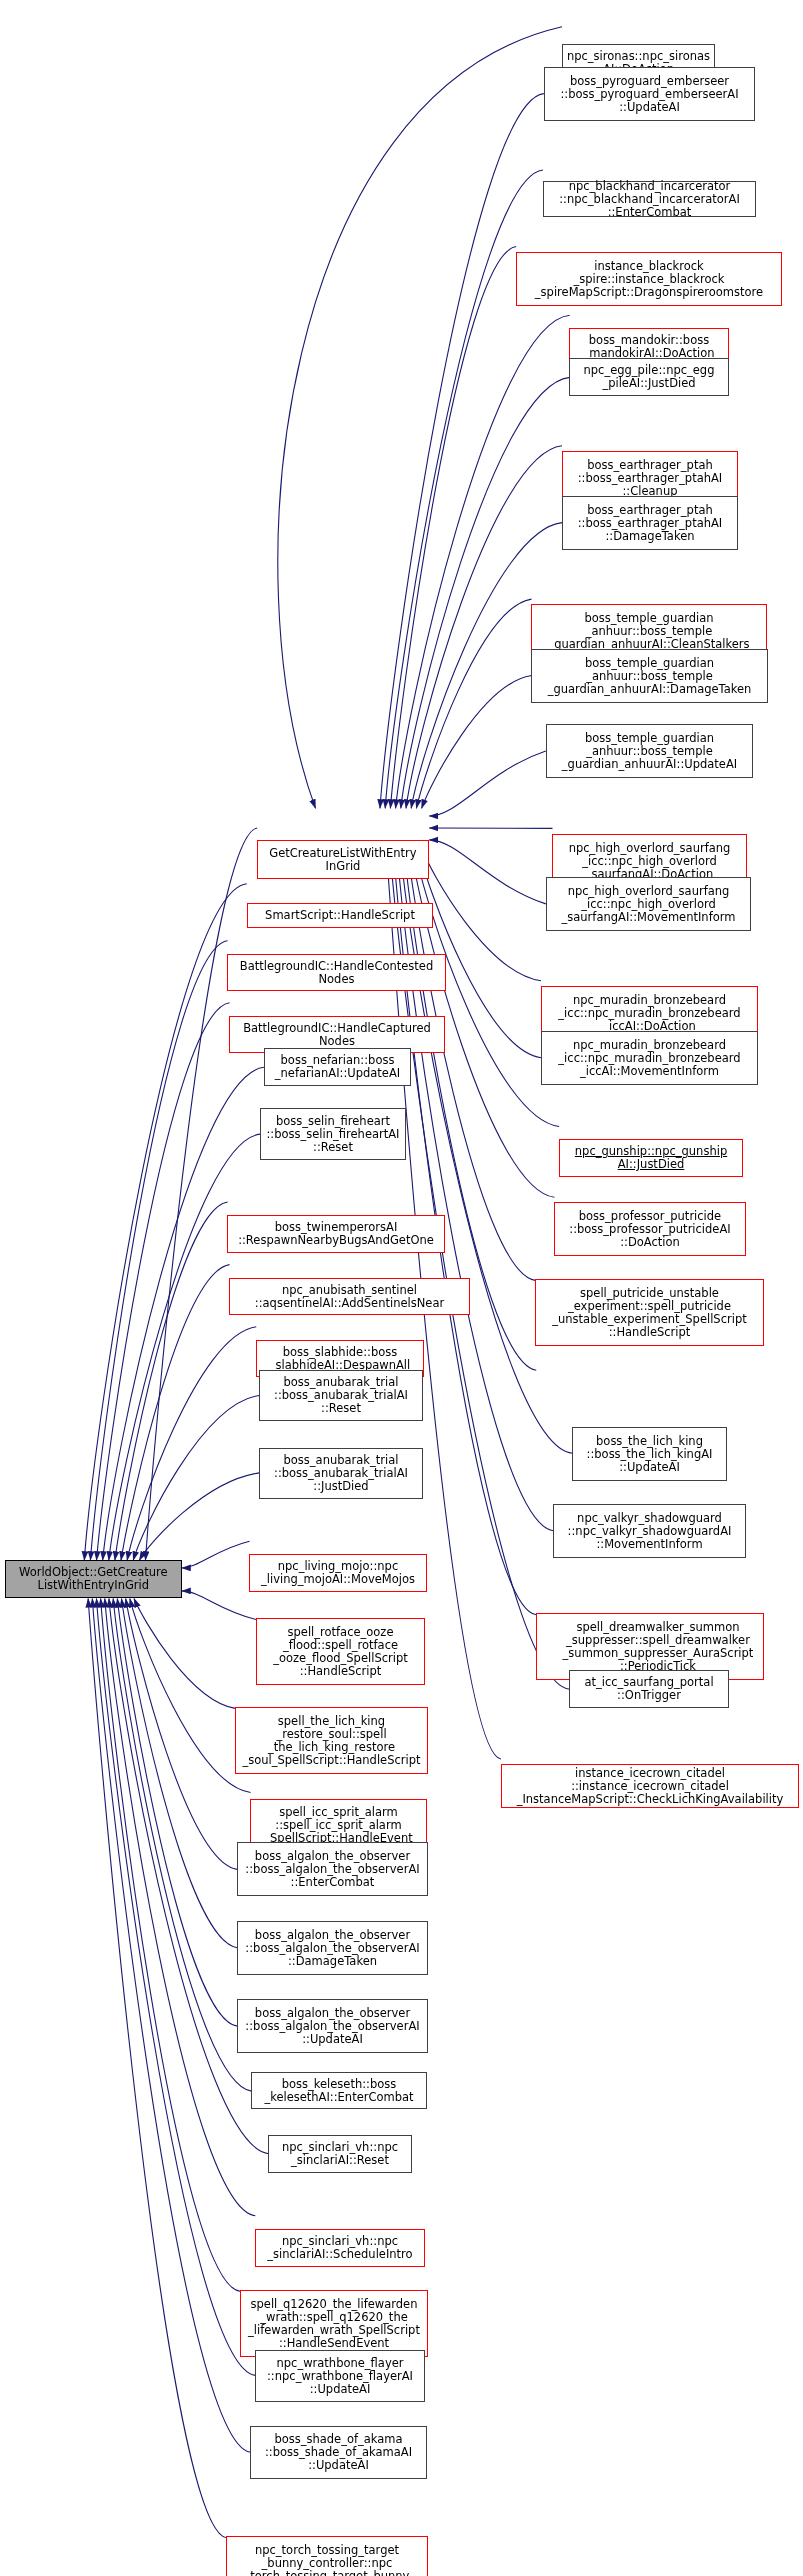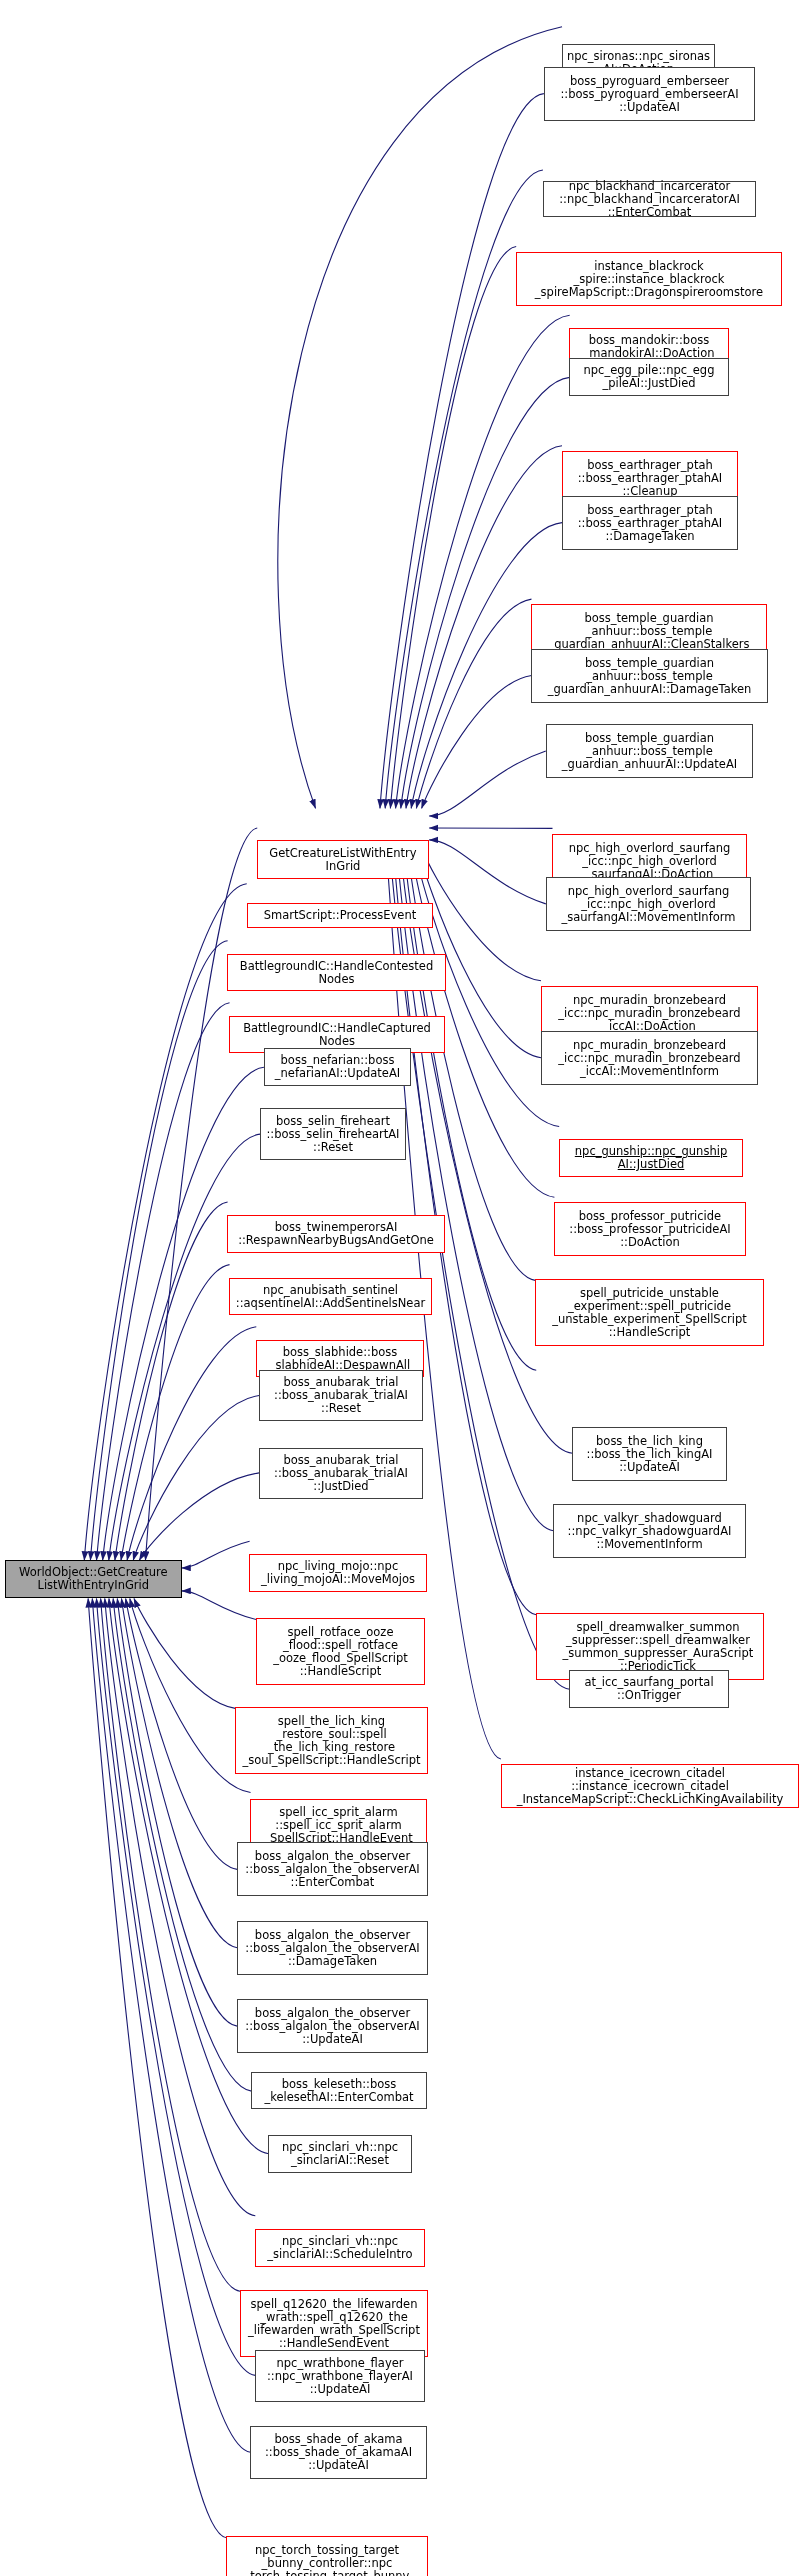--- a/index.html
+++ b/index.html
@@ -78,33 +78,33 @@
         <path d="M571,786 C510,806.4 479.5,854 449,854" marker-end="url(#arrow)"></path>
         <path d="M578,867 C513.5,866.85 481.25,866.5 449,866.5" marker-end="url(#arrow)"></path>
         <path d="M571,946 C510,925.9 479.5,879 449,879" marker-end="url(#arrow)"></path>
       </g>
   </svg>
 
 <div class="node root" style="left: 4.8px; top: 1560px; width: 177px; height: 38px;">WorldObject::GetCreature
 ListWithEntryInGrid</div>
     <div class="node red" style="left: 257px; top: 808px; width: 172px; height: 39px;">GetCreatureListWithEntry
 InGrid</div>
-    <div class="node red" style="left: 247px; top: 871px; width: 186px; height: 25px;">SmartScript::ProcessEvent</div>
+    <div class="node red" style="left: 247px; top: 871px; width: 186px; height: 25px;">SmartScript::HandleScript</div>
     <div class="node red" style="left: 227px; top: 922px; width: 219px; height: 37px;">BattlegroundIC::HandleContested
 Nodes</div>
     <div class="node red" style="left: 229px; top: 984px; width: 216px; height: 37px;">BattlegroundIC::HandleCaptured
 Nodes</div>
     <div class="node" style="left: 264px; top: 1048px; width: 147px; height: 38px;">boss_nefarian::boss
 _nefarianAI::UpdateAI</div>
     <div class="node" style="left: 260px; top: 1108px; width: 146px; height: 52px;">boss_selin_fireheart
 ::boss_selin_fireheartAI
 ::Reset</div>
     <div class="node red" style="left: 227px; top: 1183px; width: 218px; height: 38px;">boss_twinemperorsAI
 ::RespawnNearbyBugsAndGetOne</div>
-    <div class="node red" style="left: 229px; top: 1246px; width: 203px; height: 37px;">npc_anubisath_sentinel
+    <div class="node red" style="left: 229px; top: 1246px; width: 241px; height: 37px;">npc_anubisath_sentinel
 ::aqsentinelAI::AddSentinelsNear</div>
     <div class="node red" style="left: 256px; top: 1308px; width: 168px; height: 37px;">boss_slabhide::boss
 _slabhideAI::DespawnAll</div>
     <div class="node" style="left: 259px; top: 1370px; width: 164px; height: 51px;">boss_anubarak_trial
 ::boss_anubarak_trialAI
 ::Reset</div>
     <div class="node" style="left: 259px; top: 1448px; width: 164px; height: 51px;">boss_anubarak_trial
 ::boss_anubarak_trialAI
 ::JustDied</div>
     <div class="node red" style="left: 249px; top: 1522px; width: 178px; height: 38px;">npc_living_mojo::npc

